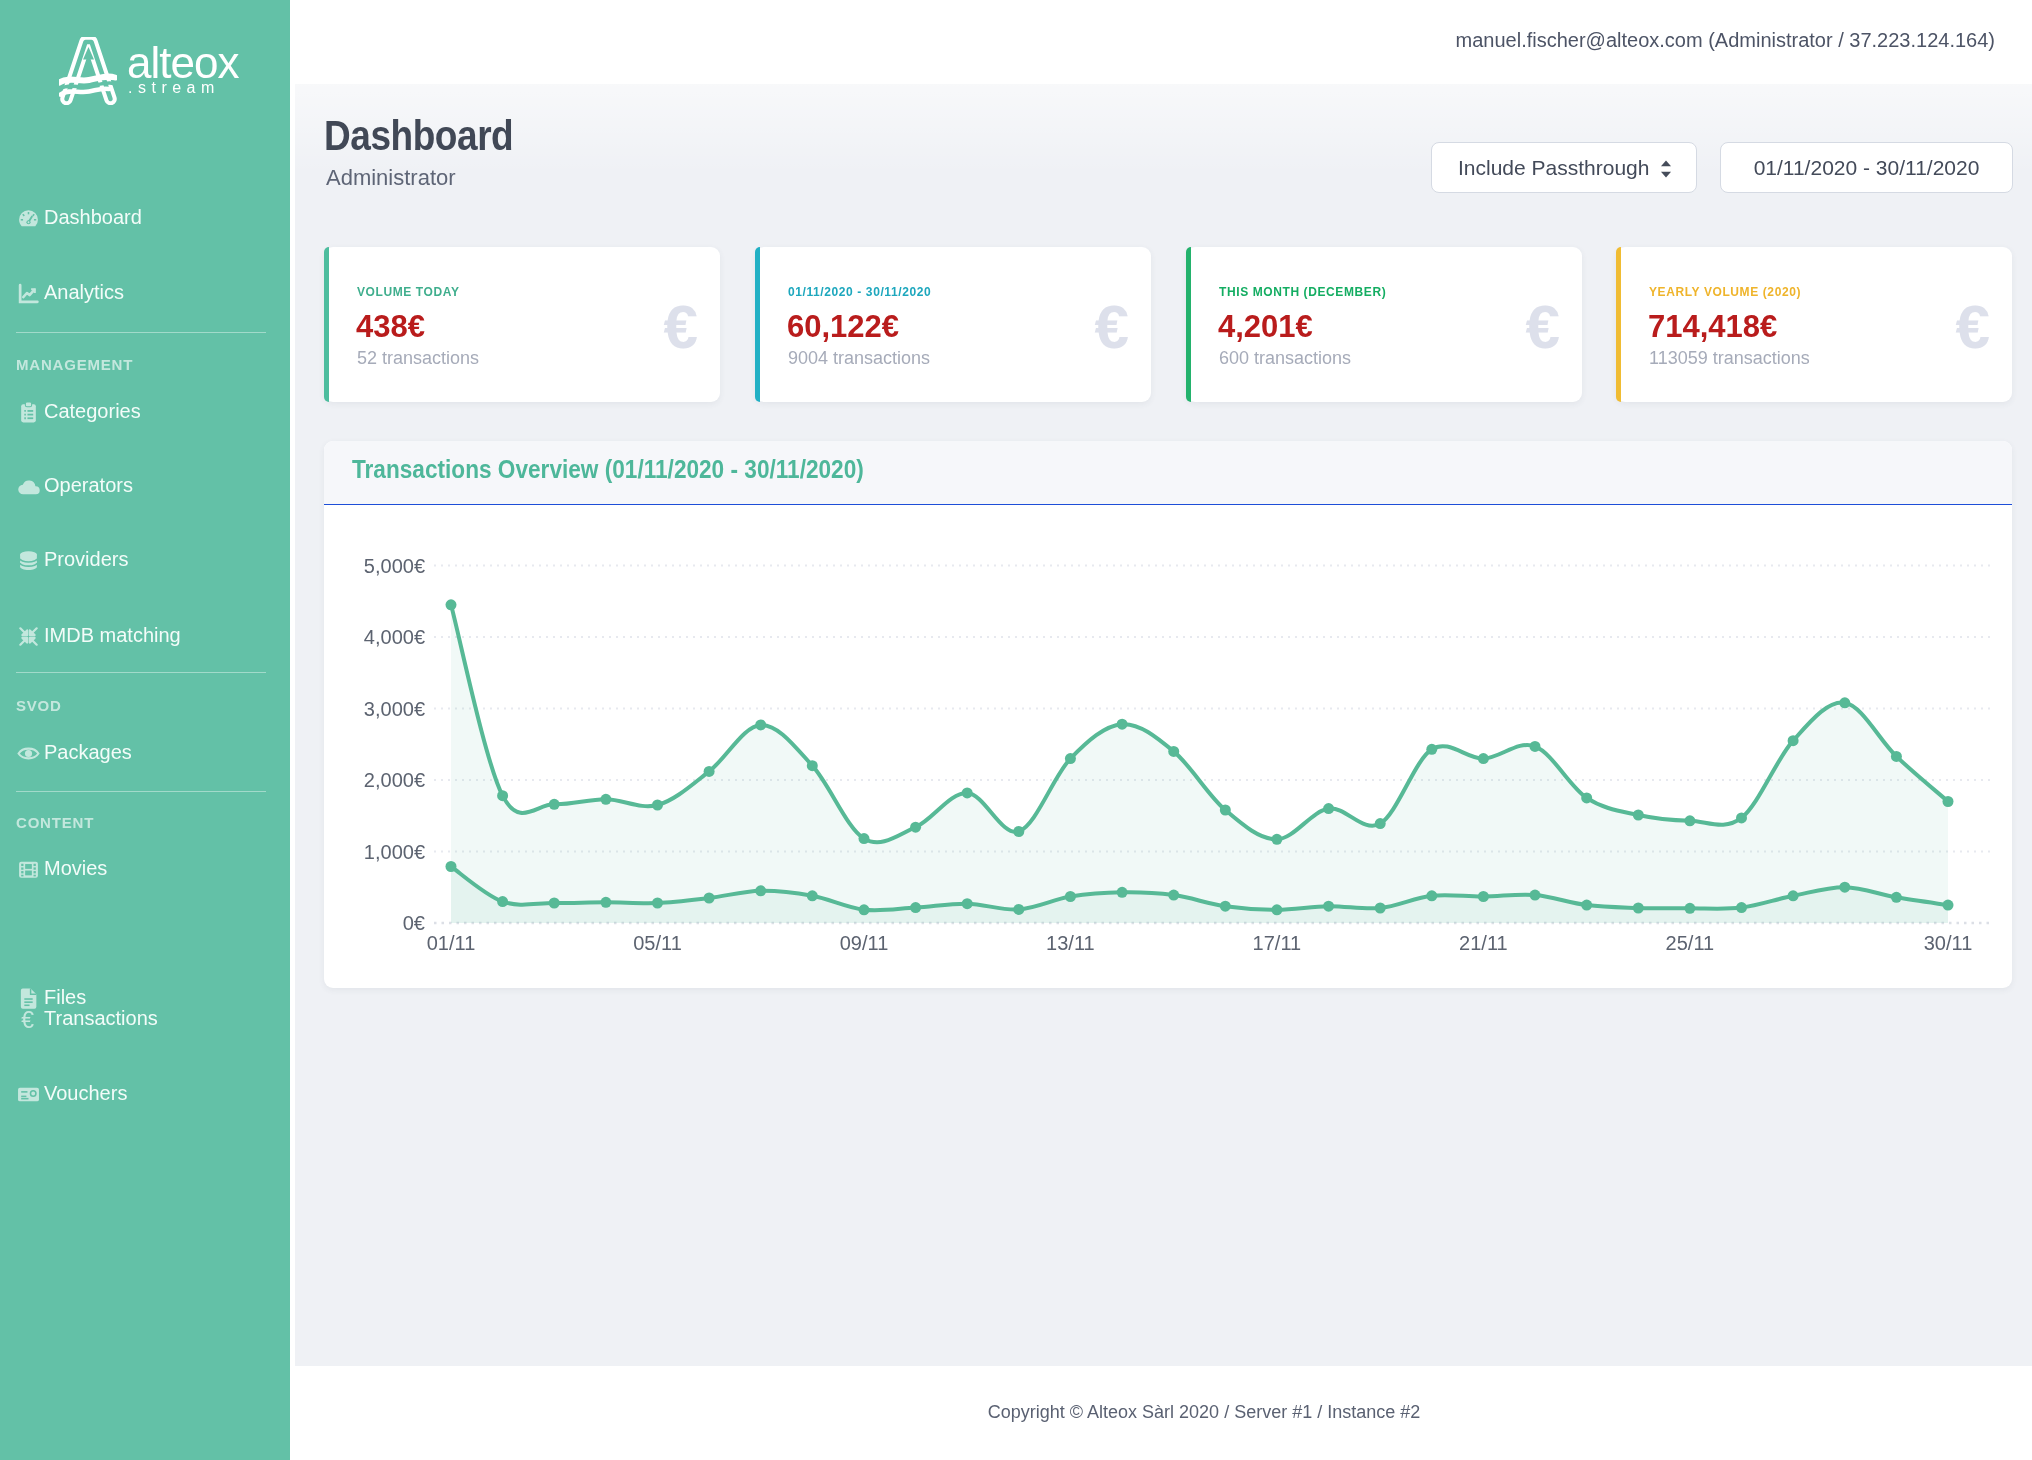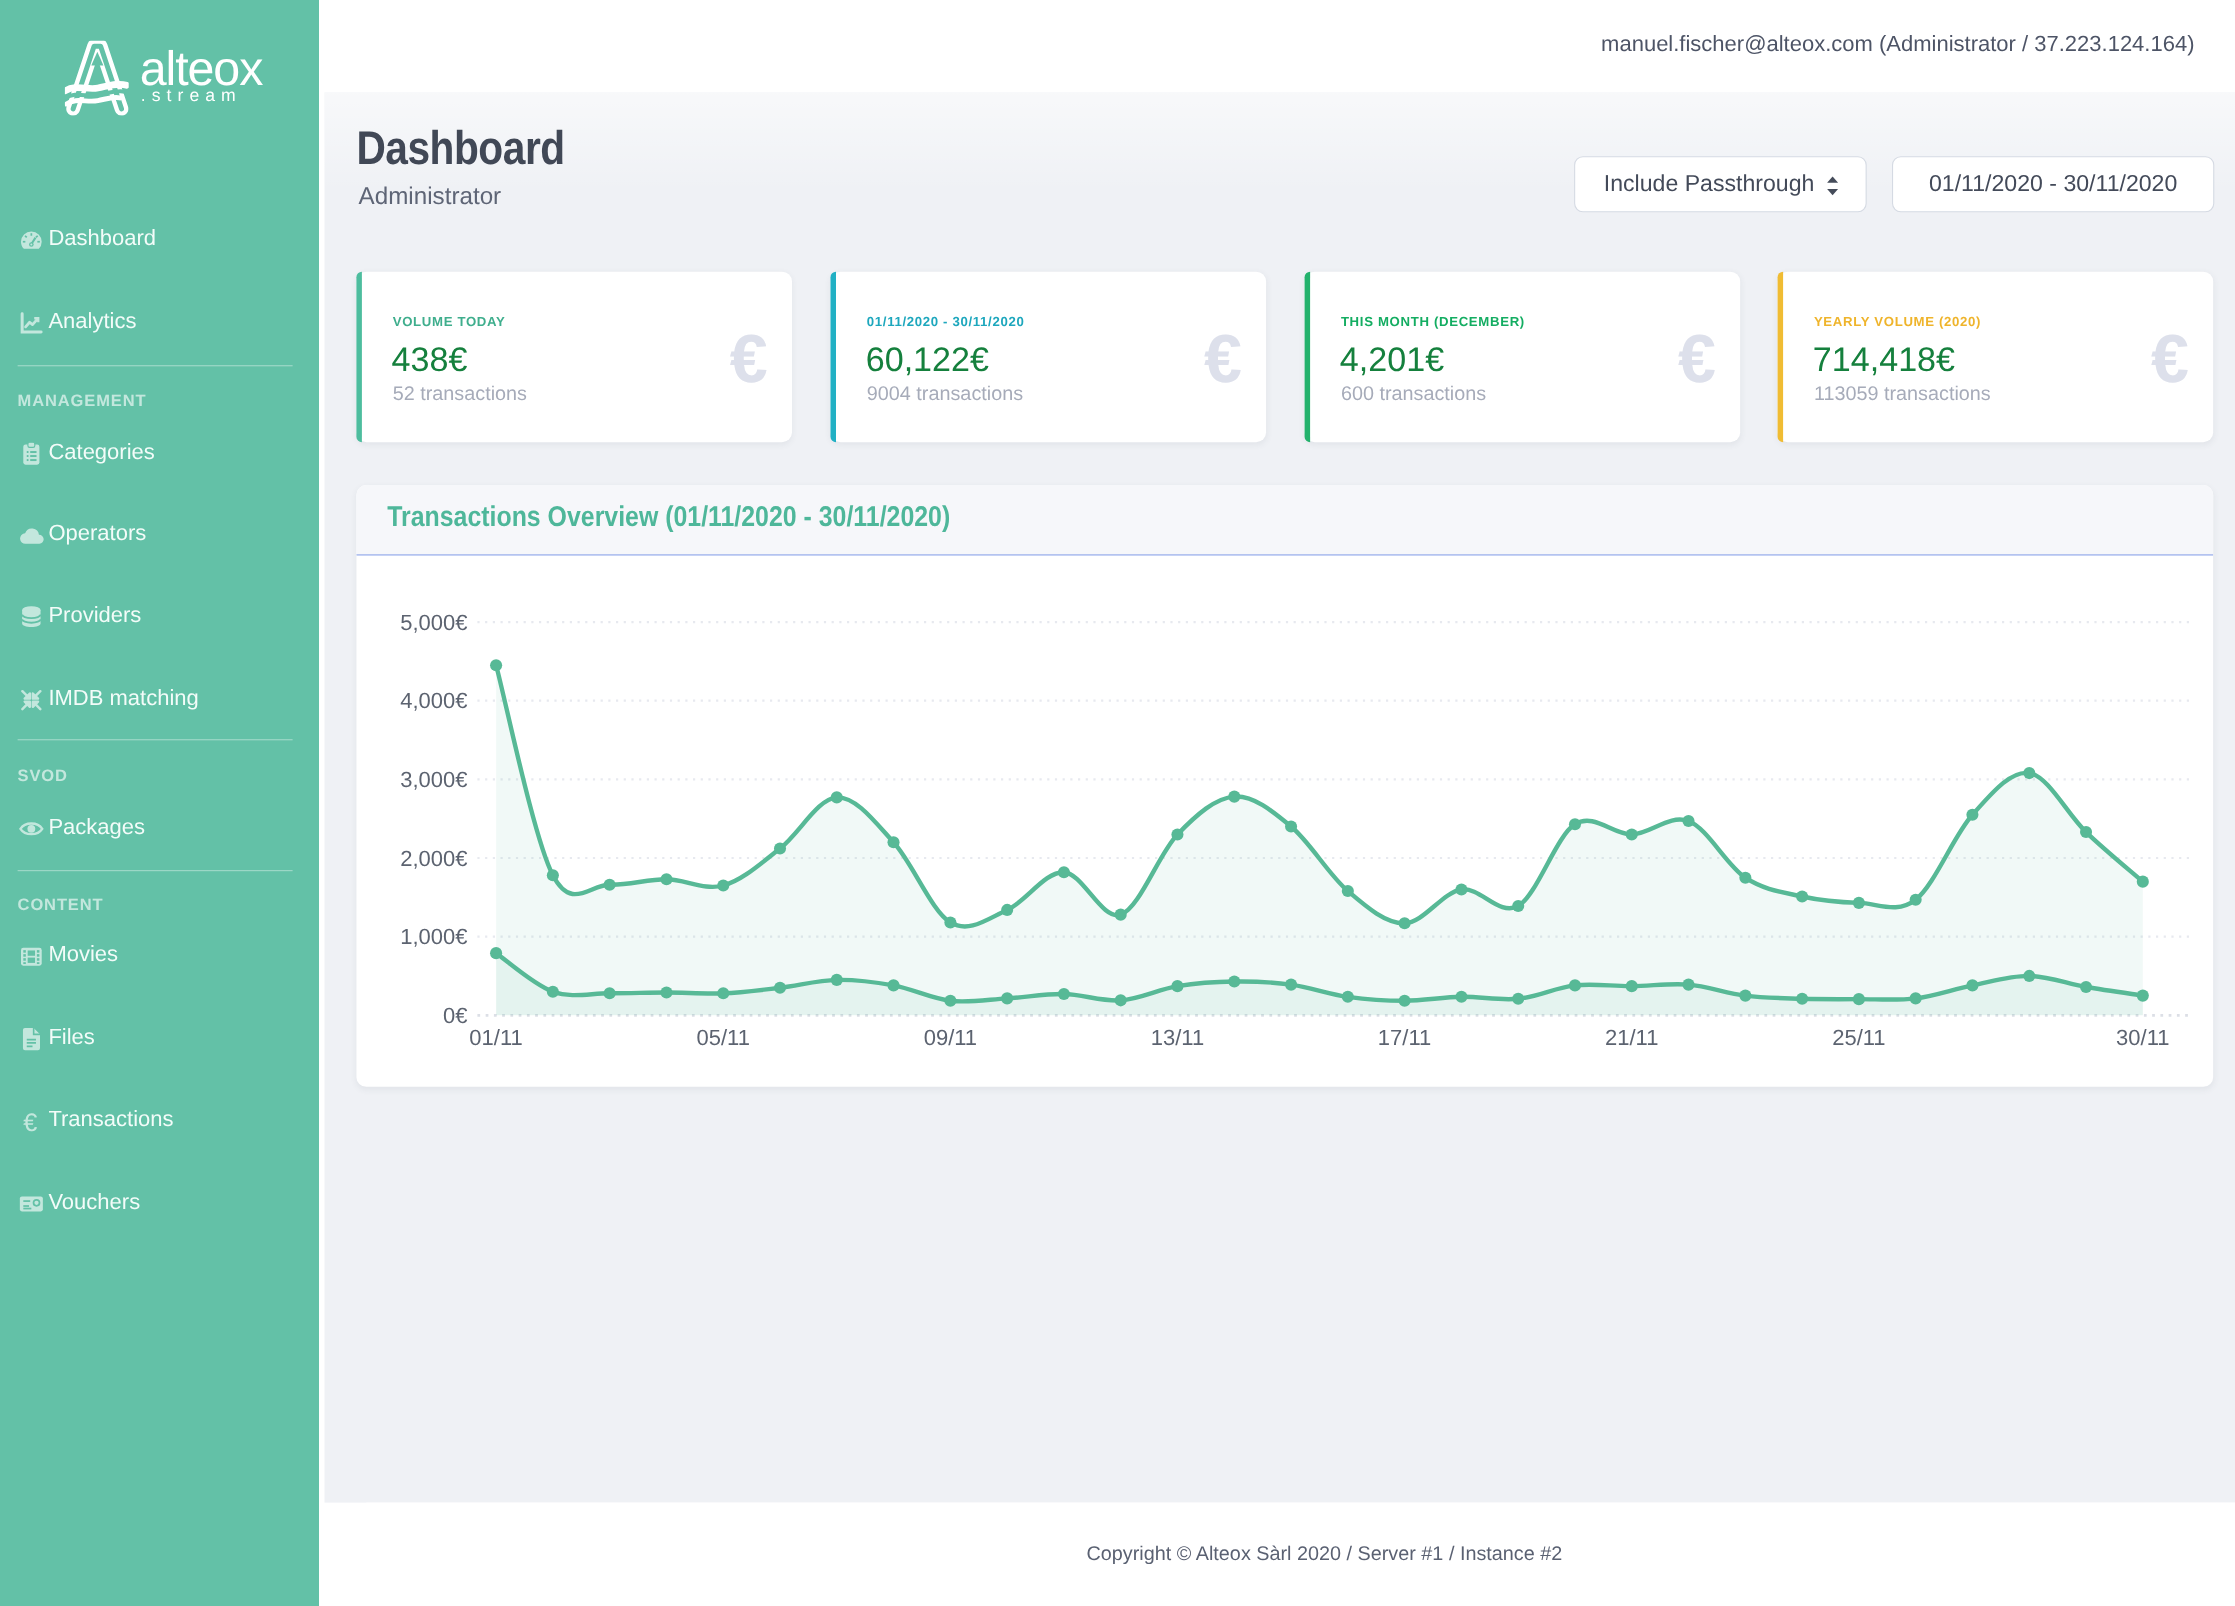--- a/index.html
+++ b/index.html
@@ -29,21 +29,21 @@
   #selbox { left:1136px; top:58px; width:266px; }
   #selbox .seltext { position:absolute; left:26px; top:13px; }
   #selbox svg { position:absolute; right:23px; top:15px; }
   #datebox { left:1425px; top:58px; width:293px; text-align:center; line-height:49px; }
 
   
   .card { position:absolute; top:163px; width:396px; height:155px; background:#fff; border-radius:9px;
       box-shadow:0 2px 6px rgba(60,70,90,0.07); }
   .card .strip { position:absolute; left:0; top:0; width:5px; height:100%; border-radius:9px 0 0 9px; }
   .card .ctitle { position:absolute; left:33px; top:38px; font-size:12px; font-weight:bold; letter-spacing:0.6px; }
-  .card .cvalue { position:absolute; left:32px; top:62px; font-size:31px; font-weight:normal; color:#15803d; }
+  .card .cvalue { position:absolute; left:32px; top:62px; font-size:31px; font-weight:bold; color:#b91c1c; }
   .card .csub   { position:absolute; left:33px; top:101px; font-size:18px; color:#a6abb9; }
   .card .ceuro  { position:absolute; right:22px; top:44px; font-size:62px; color:#dde0eb; font-weight:bold; }
 
   
   #chartcard { position:absolute; left:29px; top:357px; width:1688px; height:547px; background:#fff;
       border-radius:9px; box-shadow:0 2px 6px rgba(60,70,90,0.07); }
   #charthead { position:absolute; left:0; top:0; width:100%; height:64px; background:#f6f7fa;
       border-bottom:1px solid #1d4ed8; border-radius:9px 9px 0 0; }
   #charthead .ct { position:absolute; left:28px; top:13px; font-size:26px; font-weight:bold; color:#4eb79a; transform:scaleX(0.87); transform-origin:0 0; display:inline-block; }
 
@@ -292,21 +292,21 @@
           <rect x="15.8" y="5.5" width="2.2" height="2.2"></rect>
           <rect x="15.8" y="9" width="2.2" height="2.2"></rect>
           <rect x="15.8" y="12.5" width="2.2" height="2.2"></rect>
           <rect x="15.8" y="16" width="2.2" height="1.6"></rect>
           <rect x="7.8" y="5.8" width="6.4" height="4.6"></rect>
           <rect x="7.8" y="12" width="6.4" height="4.6"></rect>
         </g>
       </svg>
     <span class="ntext">Movies</span>
   </div>
-  <div class="navitem" style="top:930px;">
+  <div class="navitem" style="top:984px;">
     <svg class="nicon" viewBox="0 0 22 22">
         <path d="M5.5,1.5 h7.5 l5.5,5.5 v12 a1.8,1.8 0 0 1 -1.8,1.8 h-11.2 a1.8,1.8 0 0 1 -1.8,-1.8 v-15.7 a1.8,1.8 0 0 1 1.8,-1.8 z" fill="#fff"></path>
         <path d="M13,1.5 v5.5 h5.5" fill="none" stroke="#63c1a7" stroke-width="1.4"></path>
         <g stroke="#63c1a7" stroke-width="1.5">
           <line x1="7" y1="11.5" x2="15" y2="11.5"></line>
           <line x1="7" y1="14.5" x2="15" y2="14.5"></line>
           <line x1="7" y1="17.5" x2="12" y2="17.5"></line>
         </g>
       </svg>
     <span class="ntext">Files</span>

